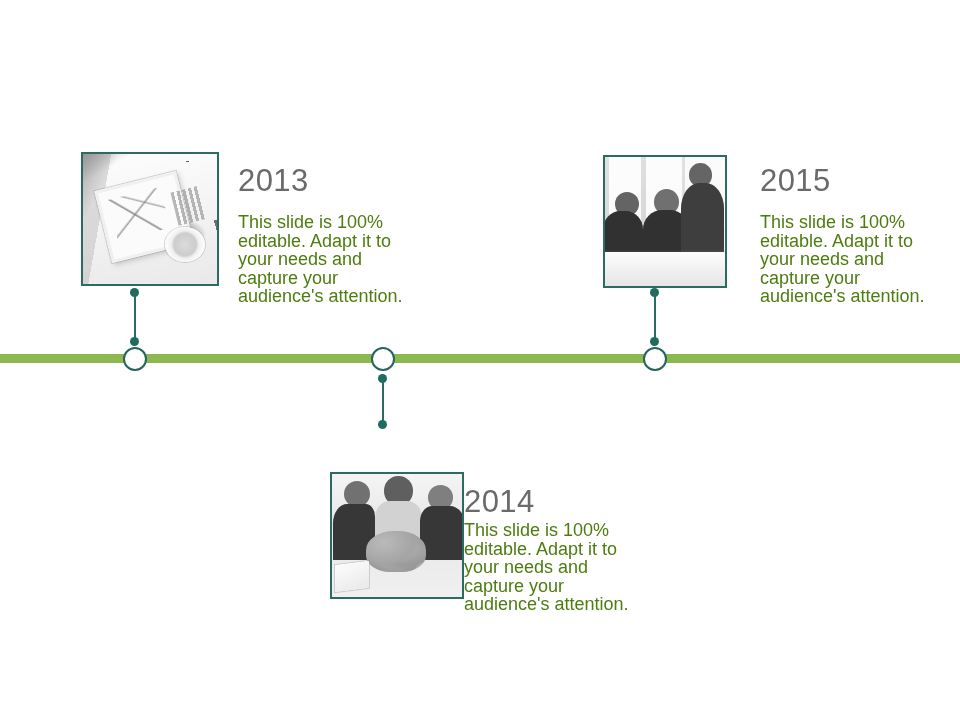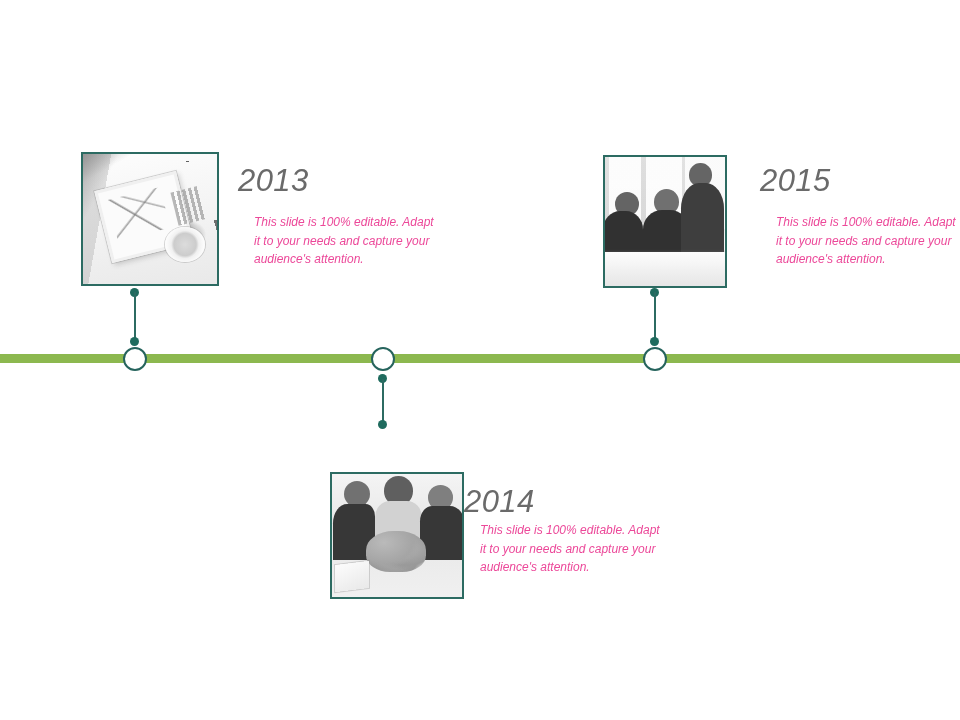--- a/index.html
+++ b/index.html
@@ -13,21 +13,20 @@
     position: relative;
     overflow: hidden;
     font-family: "Liberation Sans", sans-serif;
     -webkit-font-smoothing: antialiased;
   }
 
   .slide {
     position: absolute;
     inset: 0;
     background: #ffffff;
-    font-style: italic;
   }
 
   
   .timeline-axis {
     position: absolute;
     left: 0;
     width: 960px;
     height: 9px;
     background: #8cb84f;
     top: 354px;
@@ -214,24 +213,24 @@
   .year {
     font-size: 31px;
     font-weight: 400;
     color: #6a6a6a;
     letter-spacing: 0.4px;
     line-height: 1;
     margin: 0;
     white-space: nowrap;
   }
   .body-text {
-    font-size: 12px;
-    color: #ec4899;
+    font-size: 18px;
+    color: #4d7c0f;
     line-height: 18.5px;
-    margin: 16px;
+    margin: 0;
     width: 180px;
   }
 </style>
 </head>
 <body>
 
 <div class="slide">
 
   <div class="timeline-axis"></div>
 

